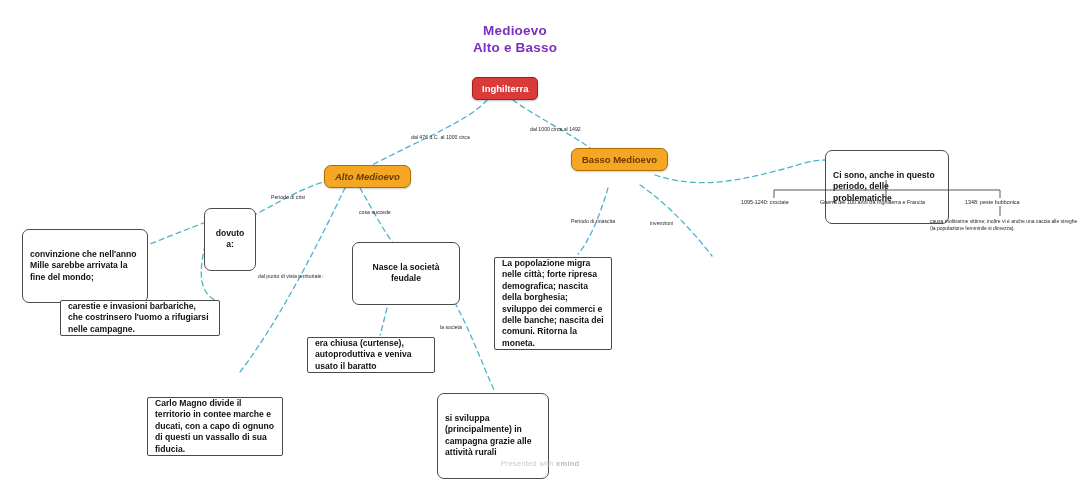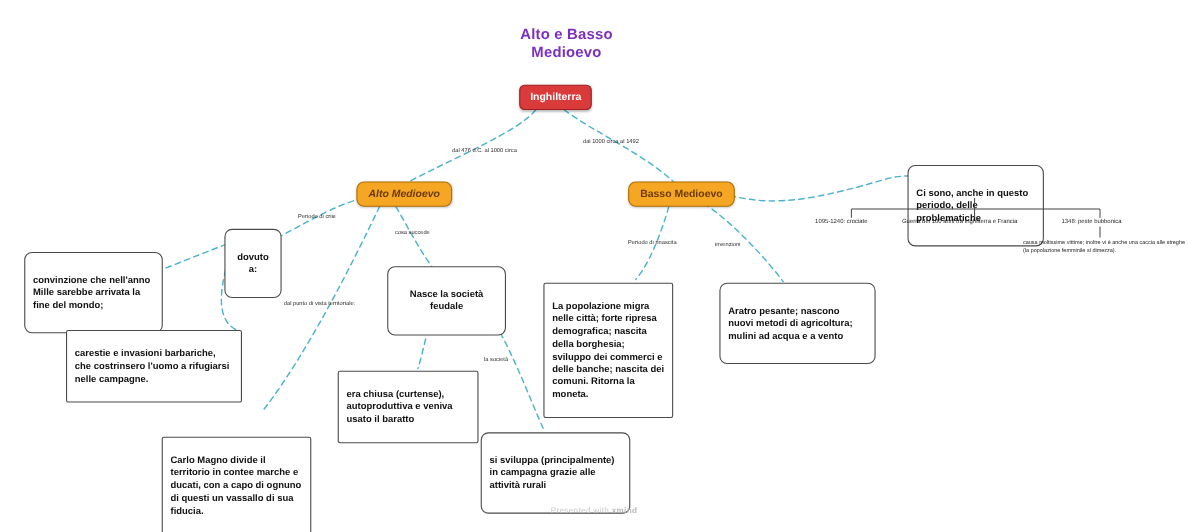--- a/index.html
+++ b/index.html
@@ -70,21 +70,21 @@
   }
   
   .sbox{
     background:#ffffff;
     border:1.2px solid #4a4a4a;
     border-radius:2px;
     color:#111111;
     font-size:8.6px;
     font-weight:bold;
     line-height:11.4px;
-    padding:15px 7px;
+    padding:0 7px;
     box-sizing:border-box;
   }
 
   .edge-label{
     position:absolute;
     color:#2a2a2a;
     font-size:5.2px;
     line-height:7px;
     white-space:nowrap;
   }
@@ -142,31 +142,31 @@
 
       <path d="M608,188 C600,215 590,240 578,254"></path>
 
       <path d="M640,185 C670,205 700,240 712,256"></path>
 
       <path d="M655,175 C700,190 740,180 780,170 C805,163 812,160 826,160"></path>
     </g>
   </svg>
 
   <div class="title" style="left:415px;top:22px;width:200px;">
+    <div>Medioevo</div>
     <div>Alto e Basso</div>
-    <div>Medioevo</div>
   </div>
 
   <div class="node root" style="left:472px;top:77px;">Inghilterra</div>
 
   <div class="edge-label" style="left:411px;top:134px;">dal 476 d.C. al 1000 circa</div>
   <div class="edge-label" style="left:530px;top:126px;">dal 1000 circa al 1492</div>
 
   <div class="node main" style="left:324px;top:165px;font-style:italic;">Alto Medioevo</div>
-  <div class="node main" style="left:571px;top:165px;">Basso Medioevo</div>
+  <div class="node main" style="left:571px;top:148px;">Basso Medioevo</div>
 
   <div class="edge-label" style="left:271px;top:194px;">Periodo di crisi</div>
   <div class="edge-label" style="left:359px;top:209px;">cosa succede</div>
   <div class="edge-label" style="left:258px;top:273px;">dal punto di vista territoriale:</div>
   <div class="edge-label" style="left:372px;top:295px;">Economia:</div>
   <div class="edge-label" style="left:440px;top:324px;">la società</div>
 
   <div class="edge-label" style="left:571px;top:218px;">Periodo di rinascita</div>
   <div class="edge-label" style="left:650px;top:220px;">invenzioni</div>
 
@@ -175,25 +175,24 @@
   <div class="node rbox" style="left:22px;top:229px;width:126px;">convinzione che nell'anno Mille sarebbe arrivata la fine del mondo;</div>
 
   <div class="node sbox" style="left:60px;top:300px;width:160px;">carestie e invasioni barbariche, che costrinsero l'uomo a rifugiarsi nelle campagne.</div>
 
   <div class="node sbox" style="left:147px;top:370px;width:136px;margin-top:27px;">Carlo Magno divide il territorio in contee marche e ducati, con a capo di ognuno di questi un vassallo di sua fiducia.</div>
 
   <div class="node rbox" style="left:352px;top:242px;width:108px;text-align:center;">Nasce la società feudale</div>
 
   <div class="node sbox" style="left:307px;top:337px;width:128px;">era chiusa (curtense), autoproduttiva e veniva usato il baratto</div>
 
-  <div class="node rbox" style="left:437px;top:393px;width:136px;">si sviluppa (principalmente) in campagna grazie alle attività rurali</div>
+  <div class="node rbox" style="left:437px;top:393px;width:112px;">si sviluppa (principalmente) in campagna grazie alle attività rurali</div>
 
   <div class="node sbox" style="left:494px;top:257px;width:118px;">La popolazione migra nelle città; forte ripresa demografica; nascita della borghesia; sviluppo dei commerci e delle banche; nascita dei comuni. Ritorna la moneta.</div>
 
-  <div class="node rbox" style="left:654px;top:257px;width:142px;">Aratro pesante; nascono nuovi metodi di agricoltura; mulini ad acqua e a vento</div>
 
   <div class="node rbox" style="left:825px;top:150px;width:124px;">Ci sono, anche in questo periodo, delle problematiche</div>
 
   <svg class="edges" viewBox="0 0 1080 484">
     <g stroke="#444444" stroke-width="0.9" fill="none">
       <path d="M886,180 L886,190"></path>
       <path d="M774,190 L1000,190"></path>
       <path d="M774,190 L774,198"></path>
       <path d="M886,190 L886,198"></path>
       <path d="M1000,190 L1000,198"></path>

